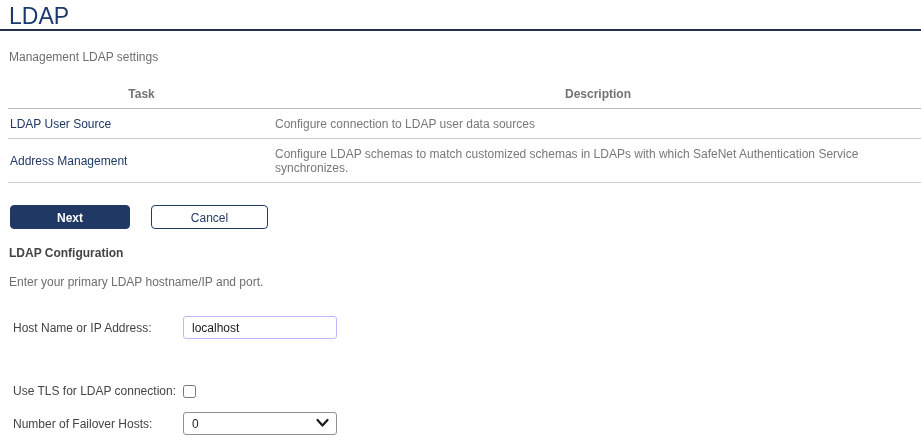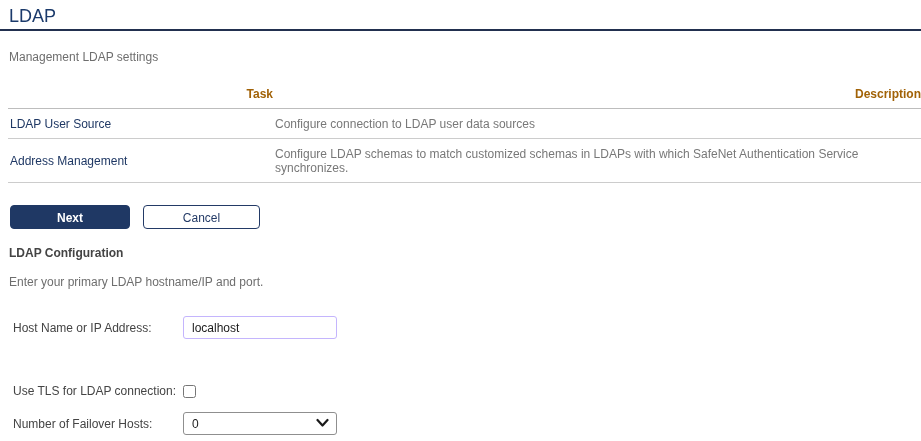--- a/index.html
+++ b/index.html
@@ -8,40 +8,40 @@
     width: 921px; height: 441px;
     background: #ffffff;
     font-family: "Liberation Sans", sans-serif;
     overflow: hidden;
   }
   .page { width: 921px; }
 
   
   .page-title {
     margin: 0; padding: 6px 0 0 9px;
-    font-size: 18px; font-weight: 400;
+    font-size: 23px; font-weight: 400;
     color: #1b3a6b; line-height: 21px;
   }
   .title-divider {
     border: none; border-bottom: 2px solid #22304f;
     margin: 2px 0 0 0; width: 921px;
   }
   .page-subtitle {
     margin: 19px 0 0 9px;
     font-size: 12px; color: #6e6e6e;
   }
 
   
   table.task-table {
     border-collapse: collapse;
     width: 913px; margin: 23px 0 0 8px;
     font-size: 12px;
   }
   table.task-table th {
-    text-align: right; font-weight: bold; color: #a16207;
+    text-align: center; font-weight: bold; color: #737373;
     padding: 0 0 7px 2px;
     border-bottom: 1px solid #bdbdbd;
   }
   table.task-table td {
     padding: 8px 0 7px 2px;
     border-bottom: 1px solid #cccccc;
   }
   table.task-table .col-task { width: 265px; }
   .task-link { color: #1f3864; cursor: pointer; }
   .task-desc { color: #787878; }
@@ -51,21 +51,21 @@
   .btn {
     height: 24px; font-size: 12px; font-family: "Liberation Sans", sans-serif;
     border-radius: 4px; cursor: pointer; line-height: 22px;
   }
   .btn-primary {
     width: 120px;
     background: #1f3864; color: #ffffff;
     border: 1px solid #1f3864; font-weight: bold;
   }
   .btn-secondary {
-    width: 117px; margin-left: 13px;
+    width: 117px; margin-left: 21px;
     background: #ffffff; color: #233a66;
     border: 1px solid #233a66;
   }
 
   
   .section-heading {
     margin: 17px 0 0 9px;
     font-size: 12px; font-weight: bold; color: #444444;
   }
   .section-instruction {

